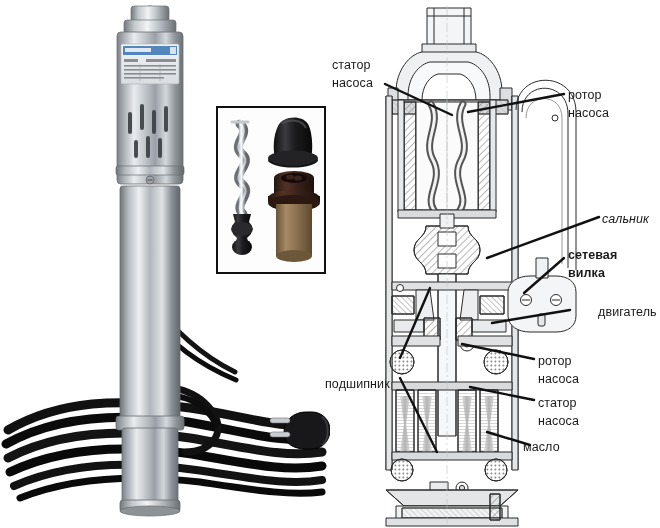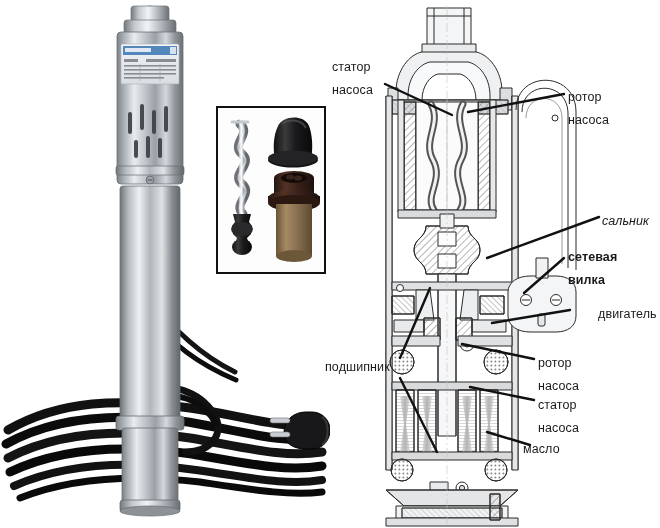--- a/index.html
+++ b/index.html
@@ -6,21 +6,21 @@
   body{
     width:660px;height:528px;background:#ffffff;
     font-family:"Liberation Sans","DejaVu Sans",sans-serif;
     overflow:hidden;position:relative;
   }
   .stage{position:absolute;left:0;top:0;width:660px;height:528px;}
 
   
   .abs{position:absolute;}
   .lbl{
-    position:absolute;font-size:12.5px;line-height:23px;color:#1a1a1a;
+    position:absolute;font-size:12.5px;line-height:18px;color:#1a1a1a;
     font-weight:400;letter-spacing:.1px;white-space:pre-line;
   }
   svg{display:block;}
 
   
   #photo{left:0;top:0;width:330px;height:528px;}
 
   
   #inset{
     left:216px;top:106px;width:110px;height:168px;
@@ -411,15 +411,15 @@
 насоса</div>
   <div class="lbl" style="left:602px;top:210px;font-style:italic;">сальник</div>
   <div class="lbl" style="left:568px;top:246px;font-weight:bold;">сетевая
 вилка</div>
   <div class="lbl" style="left:598px;top:303px;">двигатель</div>
   <div class="lbl" style="left:538px;top:352px;">ротор
 насоса</div>
   <div class="lbl" style="left:538px;top:394px;">статор
 насоса</div>
   <div class="lbl" style="left:523px;top:438px;">масло</div>
-  <div class="lbl" style="left:325px;top:356px;">подшипник</div>
+  <div class="lbl" style="left:325px;top:375px;">подшипник</div>
 
 </div>
 
 </body></html>

